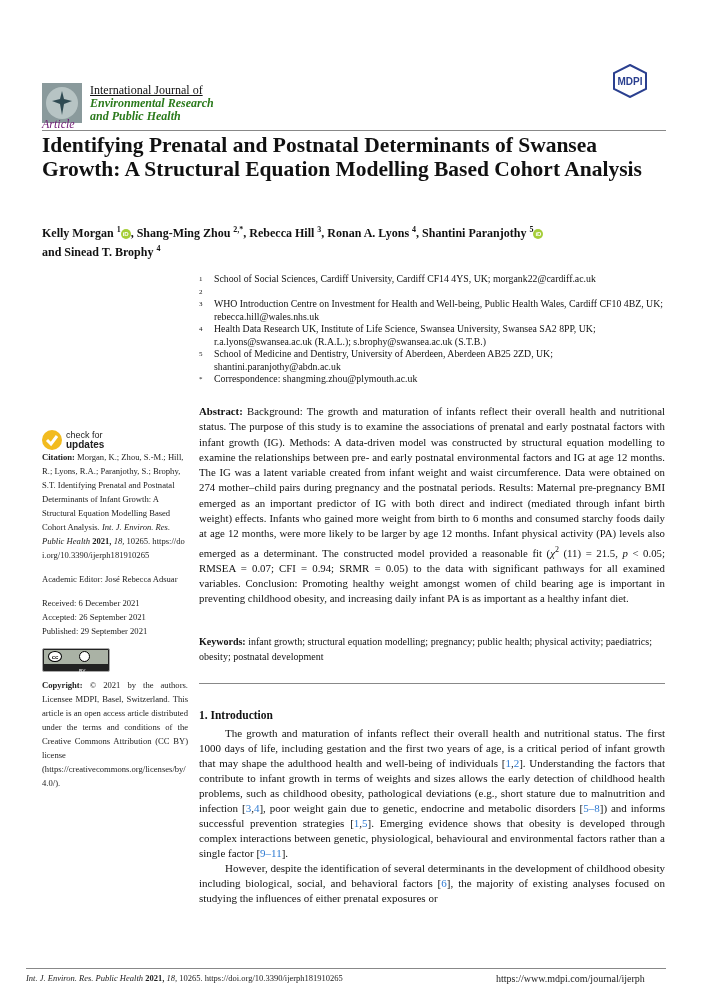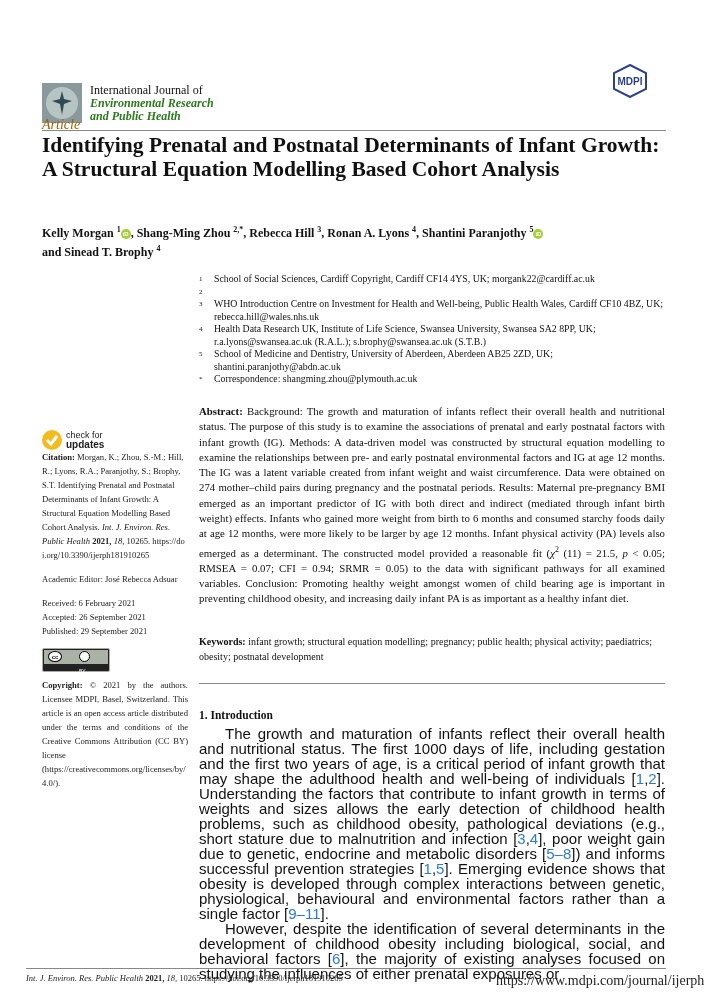--- a/index.html
+++ b/index.html
@@ -1,26 +1,26 @@
 <!DOCTYPE html>
 <html><head>
 <meta charset="utf-8">
 <style>
   html, body { margin:0; padding:0; background:#fff; }
   body { width:707px; height:1000px; position:relative; overflow:hidden; font-family:"DejaVu Serif", serif; color:#111; }
   .abs { position:absolute; }
   
   #logo { left:42px; top:83px; width:40px; height:40px; }
   #journal-name { left:90px; top:84px; font-family:"Liberation Serif", serif; font-size:12px; line-height:13px; }
-  #journal-name .l1 { color:#111; }
+  #journal-name .l1 { color:#111;text-decoration:underline; }
   #journal-name .l2 { color:#2b7a1c; font-style:italic; font-weight:bold; }
   #mdpi-logo { left:612px; top:64px; width:36px; height:34px; }
   #header-rule { left:42px; top:130px; width:624px; height:1px; background:#888; }
   
-  #article-type { left:42px; top:117px; font-family:"Liberation Serif", serif; font-style:italic; font-size:14px; color:#a16207; }
+  #article-type { left:42px; top:117px; font-family:"Liberation Serif", serif; font-style:italic; font-size:12px; color:#701a75; }
   #title { left:42px; top:133px; width:620px; font-family:"Liberation Serif", serif; font-weight:bold; font-size:21.5px; line-height:24px; color:#111; }
   #authors { left:42px; top:222px; width:640px; font-family:"Liberation Serif", serif; font-weight:bold; font-size:12px; line-height:16px; }
   .orcid { display:inline-block; width:10px; height:10px; border-radius:50%; background:#a6ce39; color:#fff; font-size:6px; line-height:10px; text-align:center; vertical-align:middle; font-family:"Liberation Sans", sans-serif; font-weight:bold; }
   sup { font-size:8px; }
   
   #affiliations { left:199px; top:273px; width:480px; font-family:"Liberation Serif", serif; font-size:9.8px; line-height:12.5px; }
   .aff { display:flex; }
   .aff .num { width:15px; font-size:7px; flex:none; }
   
   #left-col { left:42px; top:430px; width:146px; font-family:"Liberation Serif", serif; font-size:8.6px; line-height:14px; color:#222; }
@@ -33,27 +33,27 @@
   #cc-badge { width:66px; height:22px; background:#222; border:1px solid #aaa; border-radius:2px; position:relative; margin-bottom:6px; }
   #cc-badge .top { position:absolute; left:1px; top:1px; width:64px; height:14px; background:#aab2a5; }
   #cc-badge .cc { position:absolute; left:5px; top:2px; width:14px; height:11px; border-radius:50%; background:#fff; border:1.5px solid #000; font-size:6px; font-weight:bold; text-align:center; line-height:11px; font-family:"Liberation Sans", sans-serif; box-sizing:border-box; }
   #cc-badge .by { position:absolute; left:36px; top:2px; width:11px; height:11px; border-radius:50%; background:#fff; border:1.5px solid #000; box-sizing:border-box; }
   #cc-badge .bylabel { position:absolute; left:36px; top:15px; font-size:5px; color:#fff; font-family:"Liberation Sans", sans-serif; }
   
   #abstract { left:199px; top:404px; width:466px; font-family:"Liberation Serif", serif; font-size:10.8px; line-height:15.3px; text-align:justify; }
   #keywords { left:199px; top:634px; width:466px; font-family:"Liberation Serif", serif; font-size:10px; line-height:15.3px; }
   #section-rule { left:199px; top:683px; width:466px; height:1px; background:#888; }
   #intro-heading { left:199px; top:709px; font-family:"Liberation Serif", serif; font-weight:bold; font-size:11.5px; }
-  #intro { left:199px; top:726px; width:466px; font-family:Liberation Sans, sans-serif; font-size:15px; line-height:15px; text-align:justify; }
+  #intro { left:199px; top:726px; width:466px; font-family:Liberation Serif, serif; font-size:11px; line-height:15px; text-align:justify; }
   #intro p { margin:0; text-indent:26px; }
   .cite { color:#2e7ad1; }
   
   #footer-rule { left:26px; top:968px; width:640px; height:1px; background:#888; }
   #footer-left { left:26px; top:973px; font-family:"Liberation Serif", serif; font-size:8.5px; color:#222; }
-  #footer-right { left:496px; top:973px; font-family:"Liberation Serif", serif; font-size:14px; color:#222; }
+  #footer-right { left:496px; top:973px; font-family:"Liberation Serif", serif; font-size:10px; color:#222; }
 </style>
 </head>
 <body>
 
 <svg id="logo" class="abs" viewBox="0 0 40 40">
   <rect x="0" y="0" width="40" height="40" fill="#8a9a9c"></rect>
   <circle cx="20" cy="20" r="16" fill="#b7c4c4"></circle>
   <path d="M20 8 L22 16 L30 18 L22 21 L20 32 L18 21 L10 18 L18 16 Z" fill="#2f4a52"></path>
 </svg>
 <div id="journal-name" class="abs">
@@ -61,27 +61,27 @@
   <div class="l2">Environmental Research</div>
   <div class="l2">and Public Health</div>
 </div>
 <svg id="mdpi-logo" class="abs" viewBox="0 0 36 34">
   <polygon points="18,1 34,9 34,25 18,33 2,25 2,9" fill="none" stroke="#2a3f8f" stroke-width="2"></polygon>
   <text x="18" y="21" font-size="10" font-weight="bold" fill="#2a3f8f" text-anchor="middle" font-family="Liberation Sans, sans-serif">MDPI</text>
 </svg>
 <div id="header-rule" class="abs"></div>
 
 <div id="article-type" class="abs">Article</div>
-<div id="title" class="abs">Identifying Prenatal and Postnatal Determinants of Infant Growth: A Structural Equation Modelling Based Cohort Analysis</div>
+<div id="title" class="abs">Identifying Prenatal and Postnatal Determinants of Swansea Growth: A Structural Equation Modelling Based Cohort Analysis</div>
 <div id="authors" class="abs"><span>Kelly Morgan </span><sup>1</sup><span class="orcid">iD</span>, <span>Shang-Ming Zhou </span><sup>2,*</sup>, <span>Rebecca Hill </span><sup>3</sup>, <span>Ronan A. Lyons </span><sup>4</sup>, <span>Shantini Paranjothy </span><sup>5</sup><span class="orcid">iD</span><br><span>and </span><span>Sinead T. Brophy </span><sup>4</sup></div>
 
 <div id="affiliations" class="abs">
     <div class="aff">
       <span class="num">1</span>
-      <span>School of Social Sciences, Cardiff Copyright, Cardiff CF14 4YS, UK; morgank22@cardiff.ac.uk</span>
+      <span>School of Social Sciences, Cardiff University, Cardiff CF14 4YS, UK; morgank22@cardiff.ac.uk</span>
     </div>
     <div class="aff">
       <span class="num">2</span>
     </div>
     <div class="aff">
       <span class="num">3</span>
       <span>WHO Introduction Centre on Investment for Health and Well-being, Public Health Wales, Cardiff CF10 4BZ, UK; rebecca.hill@wales.nhs.uk</span>
     </div>
     <div class="aff">
       <span class="num">4</span>
@@ -112,21 +112,21 @@
   <div class="lblock">
     <b>Citation:</b>
     <span>Morgan, K.; Zhou, S.-M.; Hill, R.; Lyons, R.A.; Paranjothy, S.; Brophy, S.T. Identifying Prenatal and Postnatal Determinants of Infant Growth: A Structural Equation Modelling Based Cohort Analysis.</span>
     <i>Int. J. Environ. Res. Public Health</i>
     <b>2021,</b>
     <i>18,</i>
     <span style="word-break:break-all;">10265. https://doi.org/10.3390/ijerph181910265</span>
   </div>
   <div class="lblock">Academic Editor: José Rebecca Adsuar</div>
   <div class="lblock">
-    <div>Received: 6 February 2021</div>
+    <div>Received: 6 December 2021</div>
     <div>Accepted: 26 September 2021</div>
     <div>Published: 29 September 2021</div>
   </div>
   <div id="cc-badge">
     <div class="top"></div>
     <div class="cc">cc</div>
     <div class="by"></div>
     <div class="bylabel">BY</div>
   </div>
   <div class="just">

